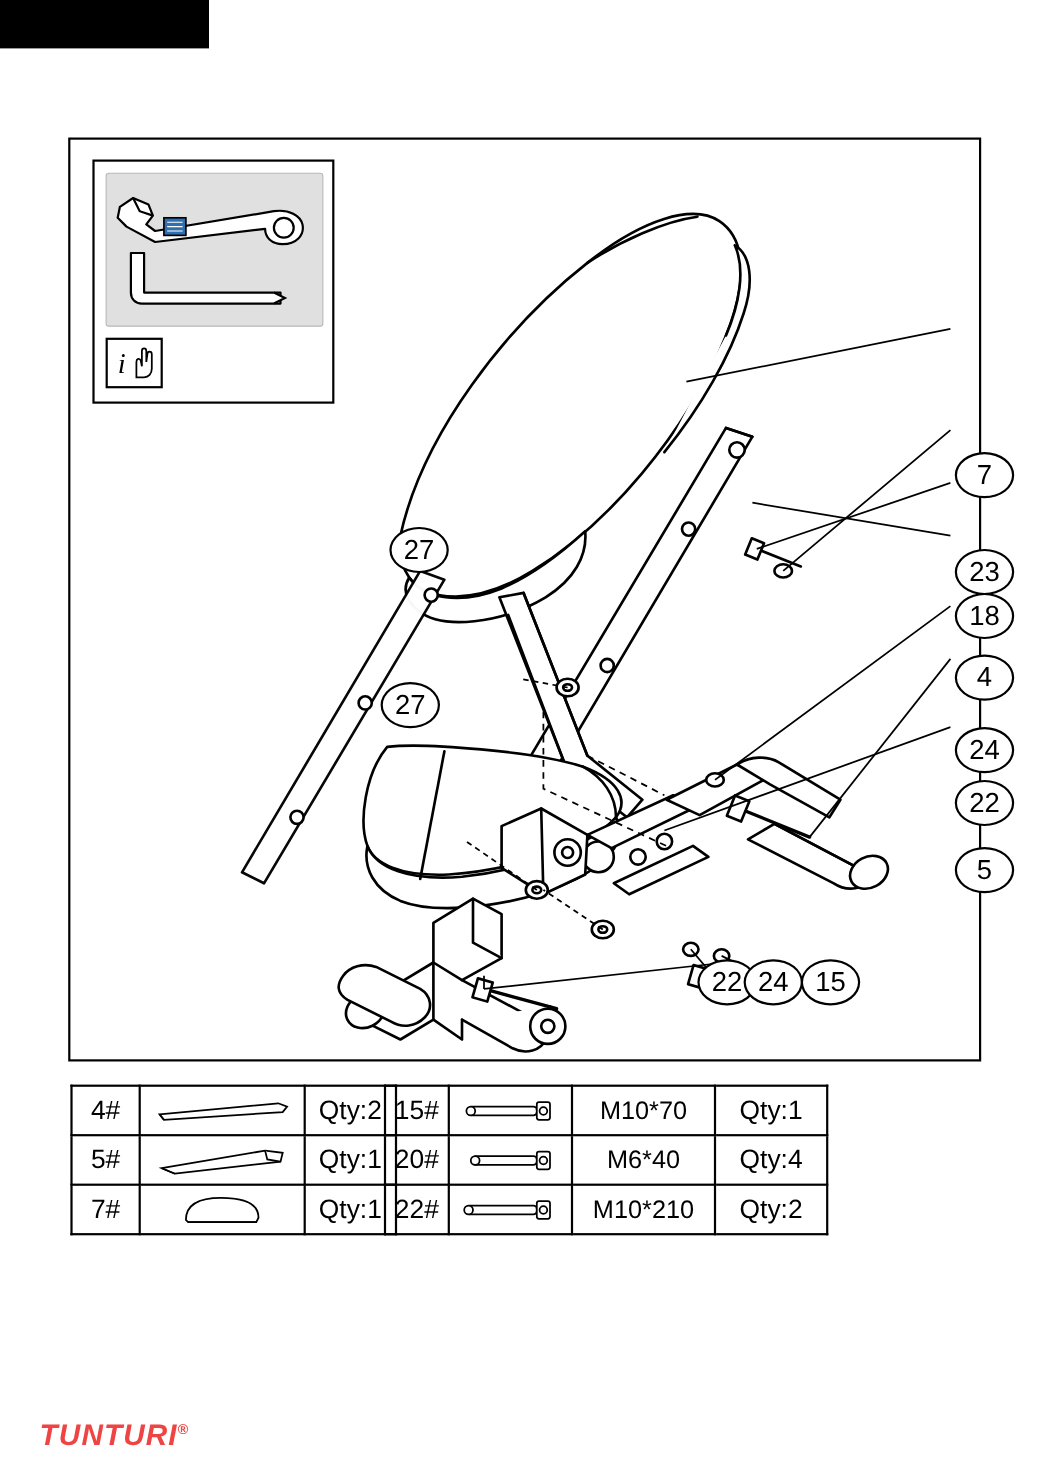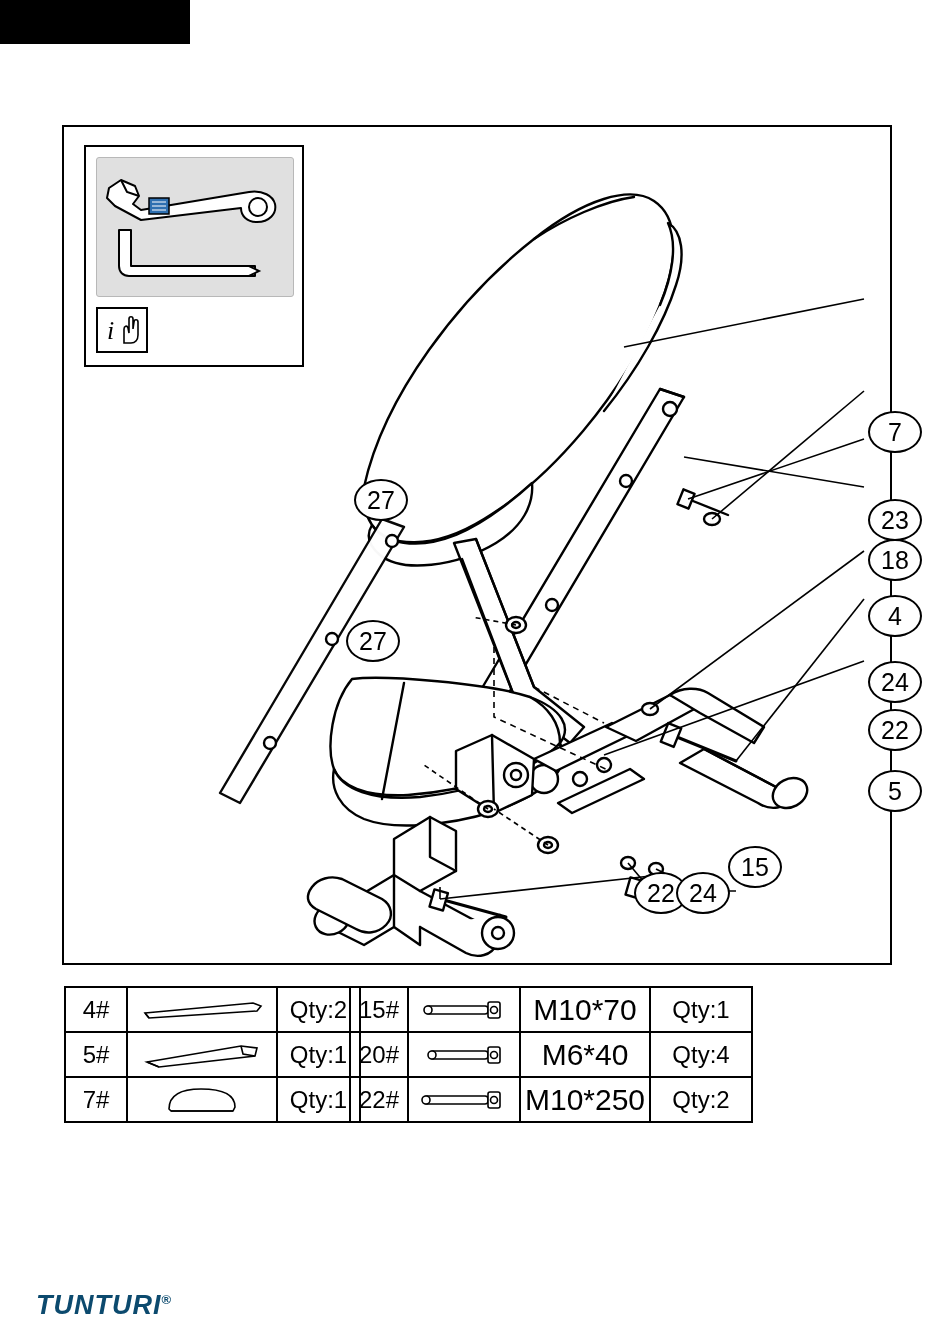--- a/index.html
+++ b/index.html
@@ -105,36 +105,36 @@
     box-sizing: border-box;
   }
   #table-left { left: 64px; top: 986px; width: 295px; }
   #table-left td.c-id  { width: 62px; }
   #table-left td.c-img { width: 150px; }
   #table-left td.c-qty { width: 83px; }
 
   #table-right { left: 349px; top: 986px; width: 402px; }
   #table-right td.c-id   { width: 58px; }
   #table-right td.c-img  { width: 112px; }
-  #table-right td.c-spec { width: 130px; font-size: 30px; }
+  #table-right td.c-spec { width: 130px; font-size: 23px; }
   #table-right td.c-qty  { width: 102px; }
 
   .cell-art { display: block; margin: 0 auto; }
 
   
   .brand {
     position: absolute;
     left: 36px;
     top: 1290px;
     font-family: "Liberation Sans", sans-serif;
     font-weight: bold;
     font-style: italic;
     font-size: 27px;
     letter-spacing: 1px;
-    color: #0c4a6e;
+    color: #ef4444;
   }
   .brand sup {
     font-size: 13px;
     vertical-align: super;
     font-style: normal;
   }
 </style>
 </head>
 <body>
 
@@ -298,21 +298,21 @@
   <div class="callout" style="left:804px; top:372px;">23</div>
   <div class="callout" style="left:804px; top:412px;">18</div>
   <div class="callout" style="left:804px; top:468px;">4</div>
   <div class="callout" style="left:804px; top:534px;">24</div>
   <div class="callout" style="left:804px; top:582px;">22</div>
   <div class="callout" style="left:804px; top:643px;">5</div>
   <div class="callout" style="left:290px; top:352px;">27</div>
   <div class="callout" style="left:282px; top:493px;">27</div>
   <div class="callout" style="left:570px; top:745px;">22</div>
   <div class="callout" style="left:612px; top:745px;">24</div>
-  <div class="callout" style="left:664px; top:719px;">15</div>
+  <div class="callout" style="left:664px; top:745px;">15</div>
 </div>
 
 <table class="parts-table" id="table-left">
   <tbody>
     <tr>
       <td class="c-id">4#</td>
       <td class="c-img">
         <svg class="cell-art" width="130" height="26" viewBox="0 0 130 26">
           <g fill="#fff" stroke="#000" stroke-width="1.6">
             <path d="M8 16 L116 6 L124 9 L120 14 L12 21 Z"></path>
@@ -386,19 +386,19 @@
       <td class="c-img">
         <svg class="cell-art" width="100" height="24" viewBox="0 0 100 24">
           <g fill="#fff" stroke="#000" stroke-width="1.6">
             <rect x="10" y="8" width="64" height="8" rx="3"></rect>
             <rect x="74" y="4" width="12" height="16" rx="2"></rect>
             <circle cx="80" cy="12" r="3.5"></circle>
             <circle cx="12" cy="12" r="4"></circle>
           </g>
         </svg>
       </td>
-      <td class="c-spec">M10*250</td>
+      <td class="c-spec">M10*210</td>
       <td class="c-qty">Qty:2</td>
     </tr>
   </tbody>
 </table>
 
 <div class="brand"><span>TUNTURI</span><sup>®</sup></div>
 
 </body></html>

